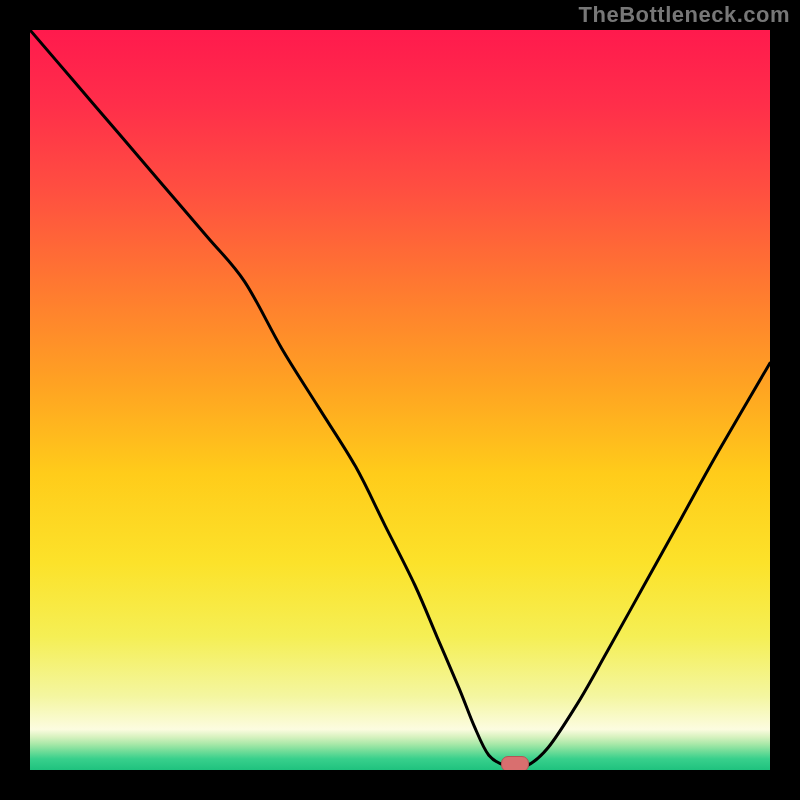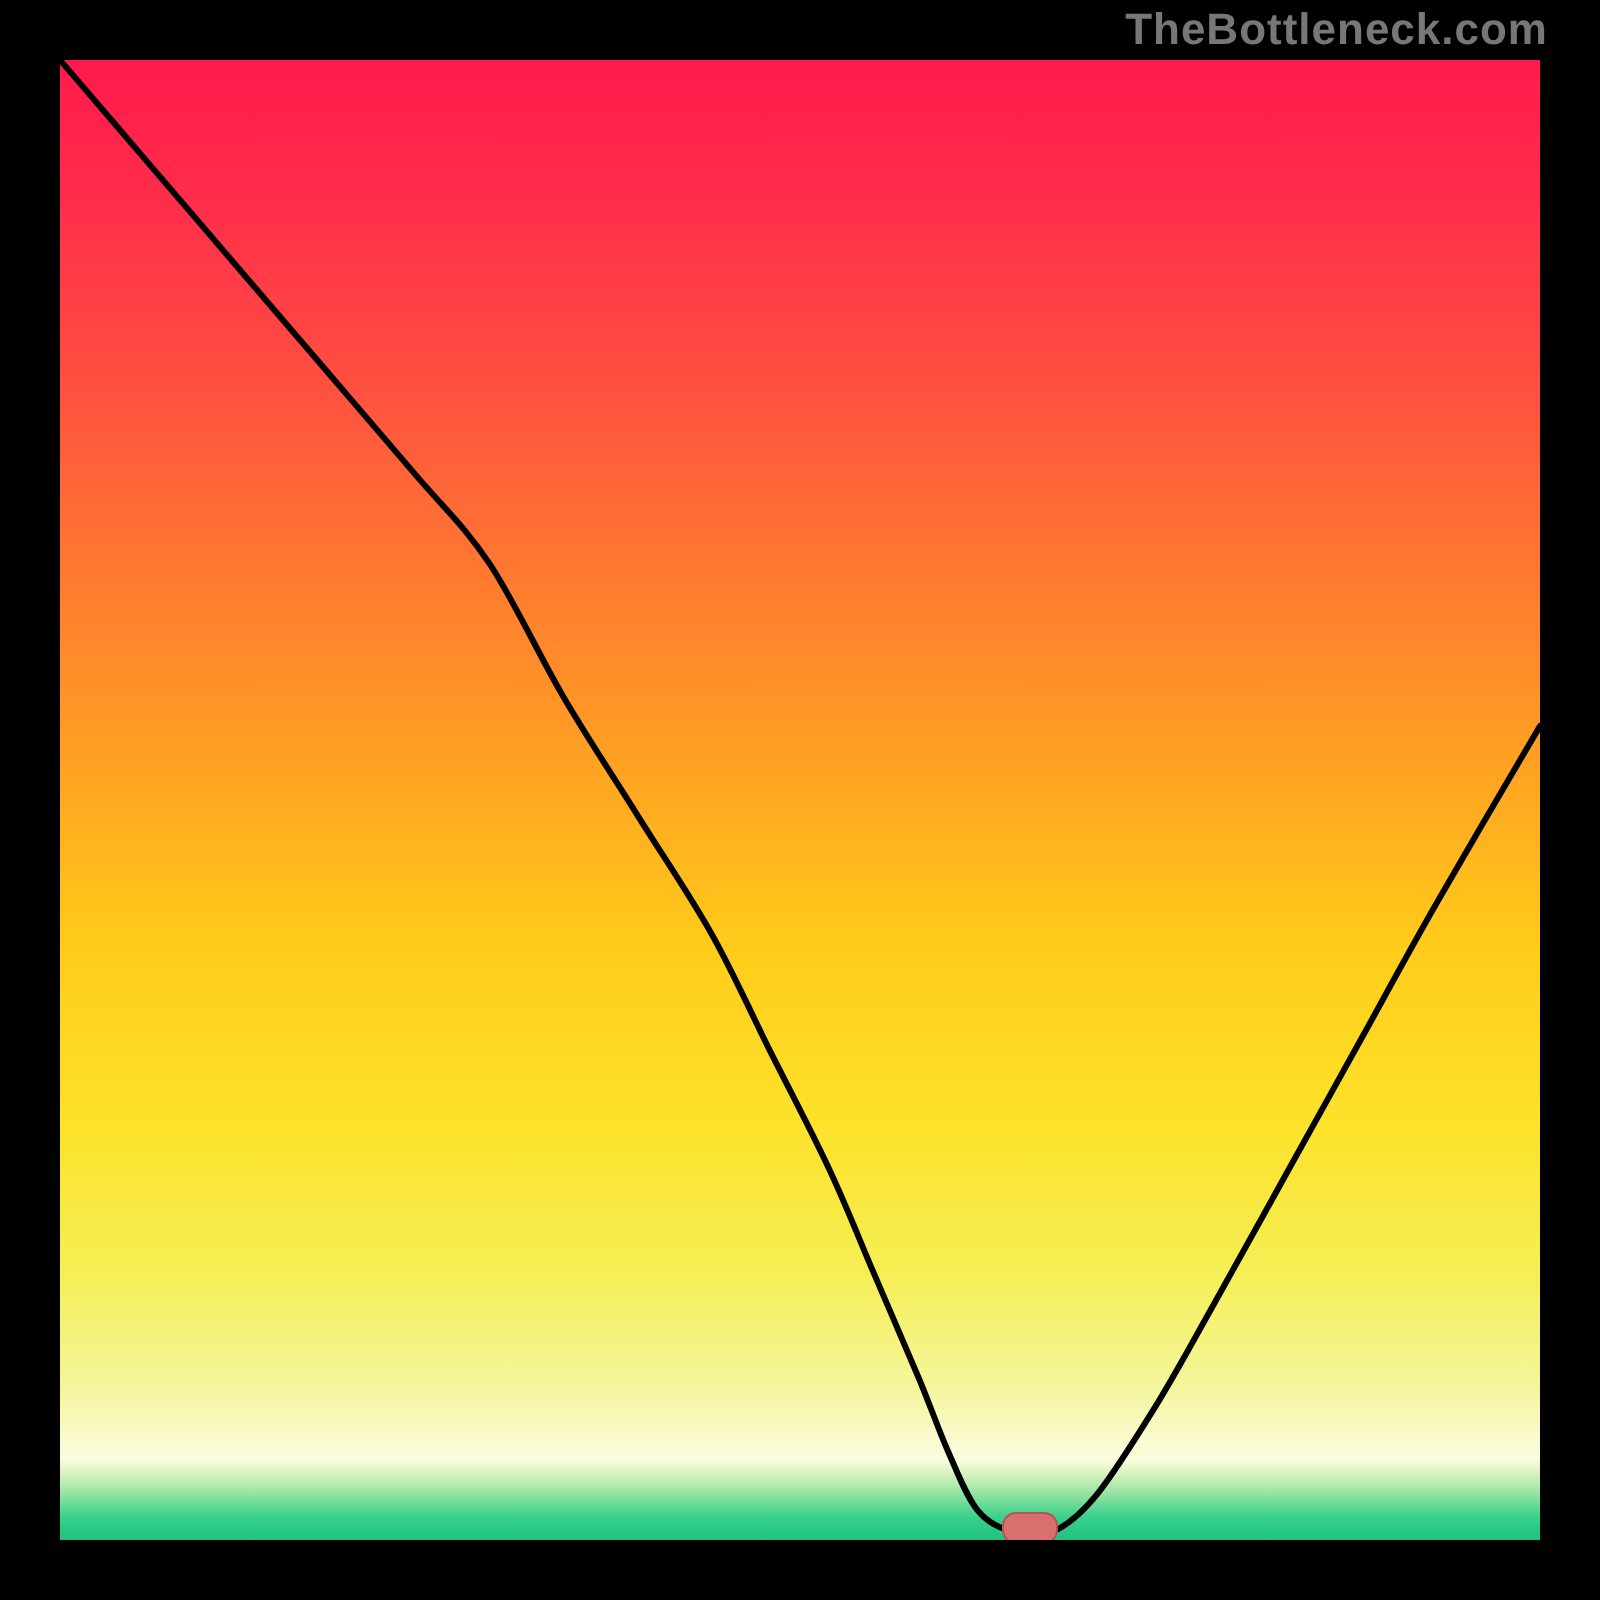--- a/index.html
+++ b/index.html
@@ -13,21 +13,21 @@
   }
   .frame {
     position: relative;
     width: 800px;
     height: 800px;
     background: #000;
   }
   .watermark {
     position: absolute;
     top: 2px;
-    right: 26px;
+    right: 10px;
     color: #777;
     font-size: 22px;
     font-weight: 600;
     letter-spacing: 0.5px;
     z-index: 50;
   }
   .plot-area {
     position: absolute;
     left: 30px;
     top: 30px;

